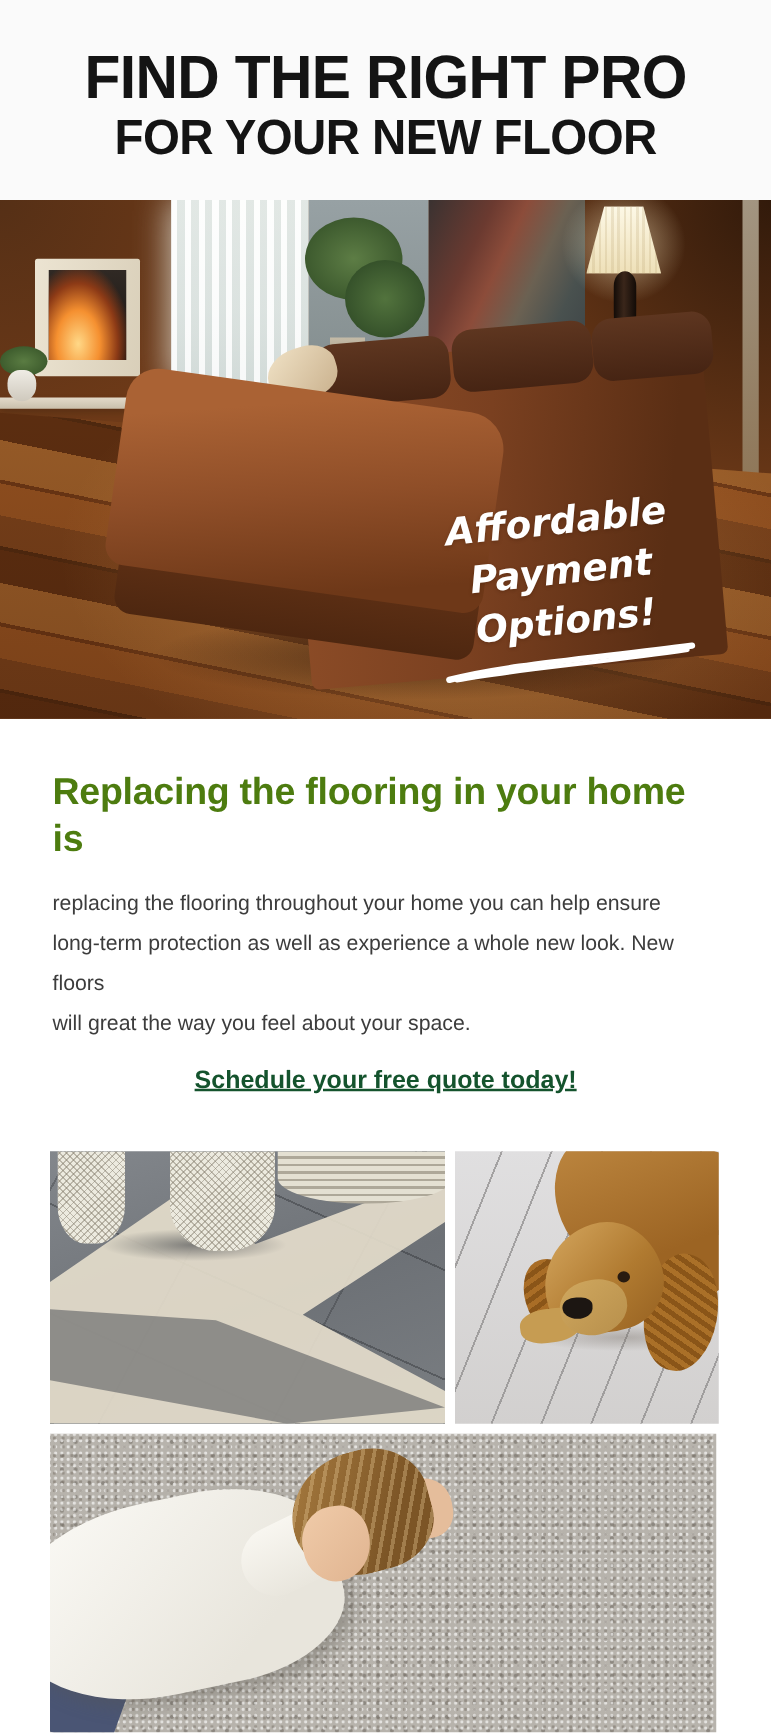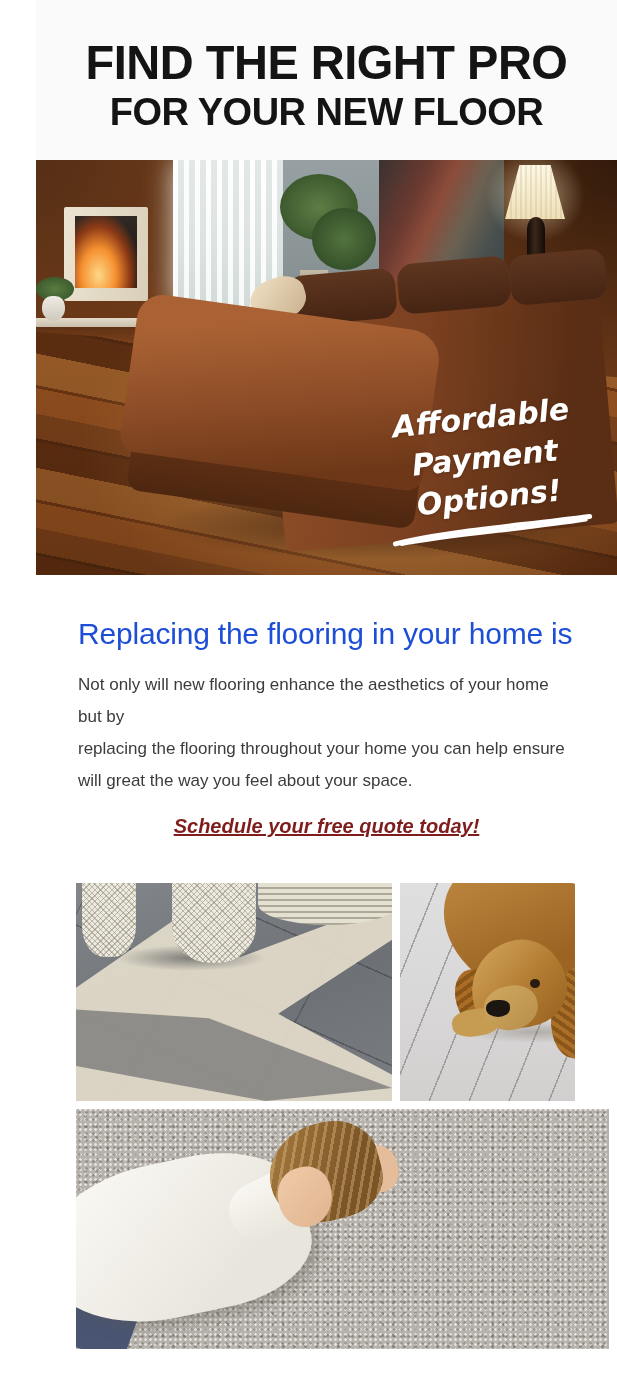--- a/index.html
+++ b/index.html
@@ -1,18 +1,18 @@
 <!DOCTYPE html>
 <html><head>
 <meta charset="utf-8">
 <style>
   * { margin:0; padding:0; box-sizing:border-box; }
   html,body { background:#ffffff; }
   body { font-family:"Liberation Sans", sans-serif; }
-  .email { position:relative; width:617px; height:1386px; margin:0 auto; background:#ffffff; overflow:hidden;padding-left:36px; }
+  .email { position:relative; width:617px; height:1386px; margin:0 auto; background:#ffffff; overflow:hidden; }
 
   
   .header { height:160px; background:#fafafa; text-align:center; padding-top:36px; }
   .header .h-line1 { font-size:47px; font-weight:bold; color:#141414; letter-spacing:-0.5px; line-height:52px; transform:scaleY(1.04); }
   .header .h-line2 { font-size:38px; font-weight:bold; color:#141414; letter-spacing:-0.5px; line-height:46px; transform:scaleY(1.04); }
 
   
   .hero { position:relative; height:415px; overflow:hidden; background:#6e3a18; }
   .hero-wall { position:absolute; left:0; top:0; right:0; height:250px;
     background:linear-gradient(90deg,#9c8873 0%,#b2a08b 14%,#bcab97 22%,#a9a49a 36%,#8e9798 42%,#7b8486 50%,#7a6a55 58%,#9a7c58 72%,#8a6a44 84%,#55402a 94%,#3324160 100%),
@@ -66,21 +66,21 @@
 
   .hero-overlay-text { position:absolute; left:322px; top:238px; width:256px; text-align:center; color:#ffffff;
     font-family:"DejaVu Sans", sans-serif; font-style:italic; font-weight:bold; transform:rotate(-6deg);
     text-shadow:0 1px 3px rgba(60,25,5,.35); }
   .hero-overlay-text .ov1 { font-size:30px; line-height:40px; }
   .hero-overlay-text .ov2 { font-size:30px; line-height:40px; }
   .scribble { display:block; margin:4px auto 0; }
 
   
   .intro { padding:40px 42px 0 42px; }
-  .intro-heading { font-size:30px; line-height:38px; color:#1d4ed8; letter-spacing:-0.2px; }
+  .intro-heading { font-size:30px; line-height:38px; color:#4d7c0f; letter-spacing:-0.2px;font-weight:bold; }
   .intro-body { margin-top:16px; font-size:17px; line-height:32px; color:#3c3c3c; }
   .link-row { text-align:center; margin-top:16px; line-height:26px; }
   .quote-link { font-size:20px; font-weight:bold; text-decoration:underline; cursor:pointer; }
 
   
   .gallery { margin-top:42px; padding:0 42px 0 40px; }
   .gallery-row { display:flex; gap:8px; height:218px; }
   .g-img { position:relative; overflow:hidden; }
 
   
@@ -190,26 +190,26 @@
         <path d="M10 13 C 60 9, 130 11, 196 8" stroke="#ffffff" stroke-width="3.5" fill="none" stroke-linecap="round"></path>
       </svg>
     </div>
   </div>
 
   <div class="intro">
     <div class="intro-heading">
       <div>Replacing the flooring in your home is</div>
     </div>
     <div class="intro-body">
-      <div>Not only will new flooring enhance the aesthetics of your home but by</div>
       <div>replacing the flooring throughout your home you can help ensure</div>
+      <div>long-term protection as well as experience a whole new look. New floors</div>
       <div>will great the way you feel about your space.</div>
     </div>
     <div class="link-row">
-      <a class="quote-link" style="color: #7f1d1d; font-style: italic;">Schedule your free quote today!</a>
+      <a class="quote-link" style="color: #14532d;">Schedule your free quote today!</a>
     </div>
   </div>
 
   <div class="gallery">
     <div class="gallery-row">
       <div class="g-img tile-img">
         <div class="tile-grout"></div>
         <div class="tile-light"></div>
         <div class="tile-shadow"></div>
         <div class="stool-shadow"></div>

